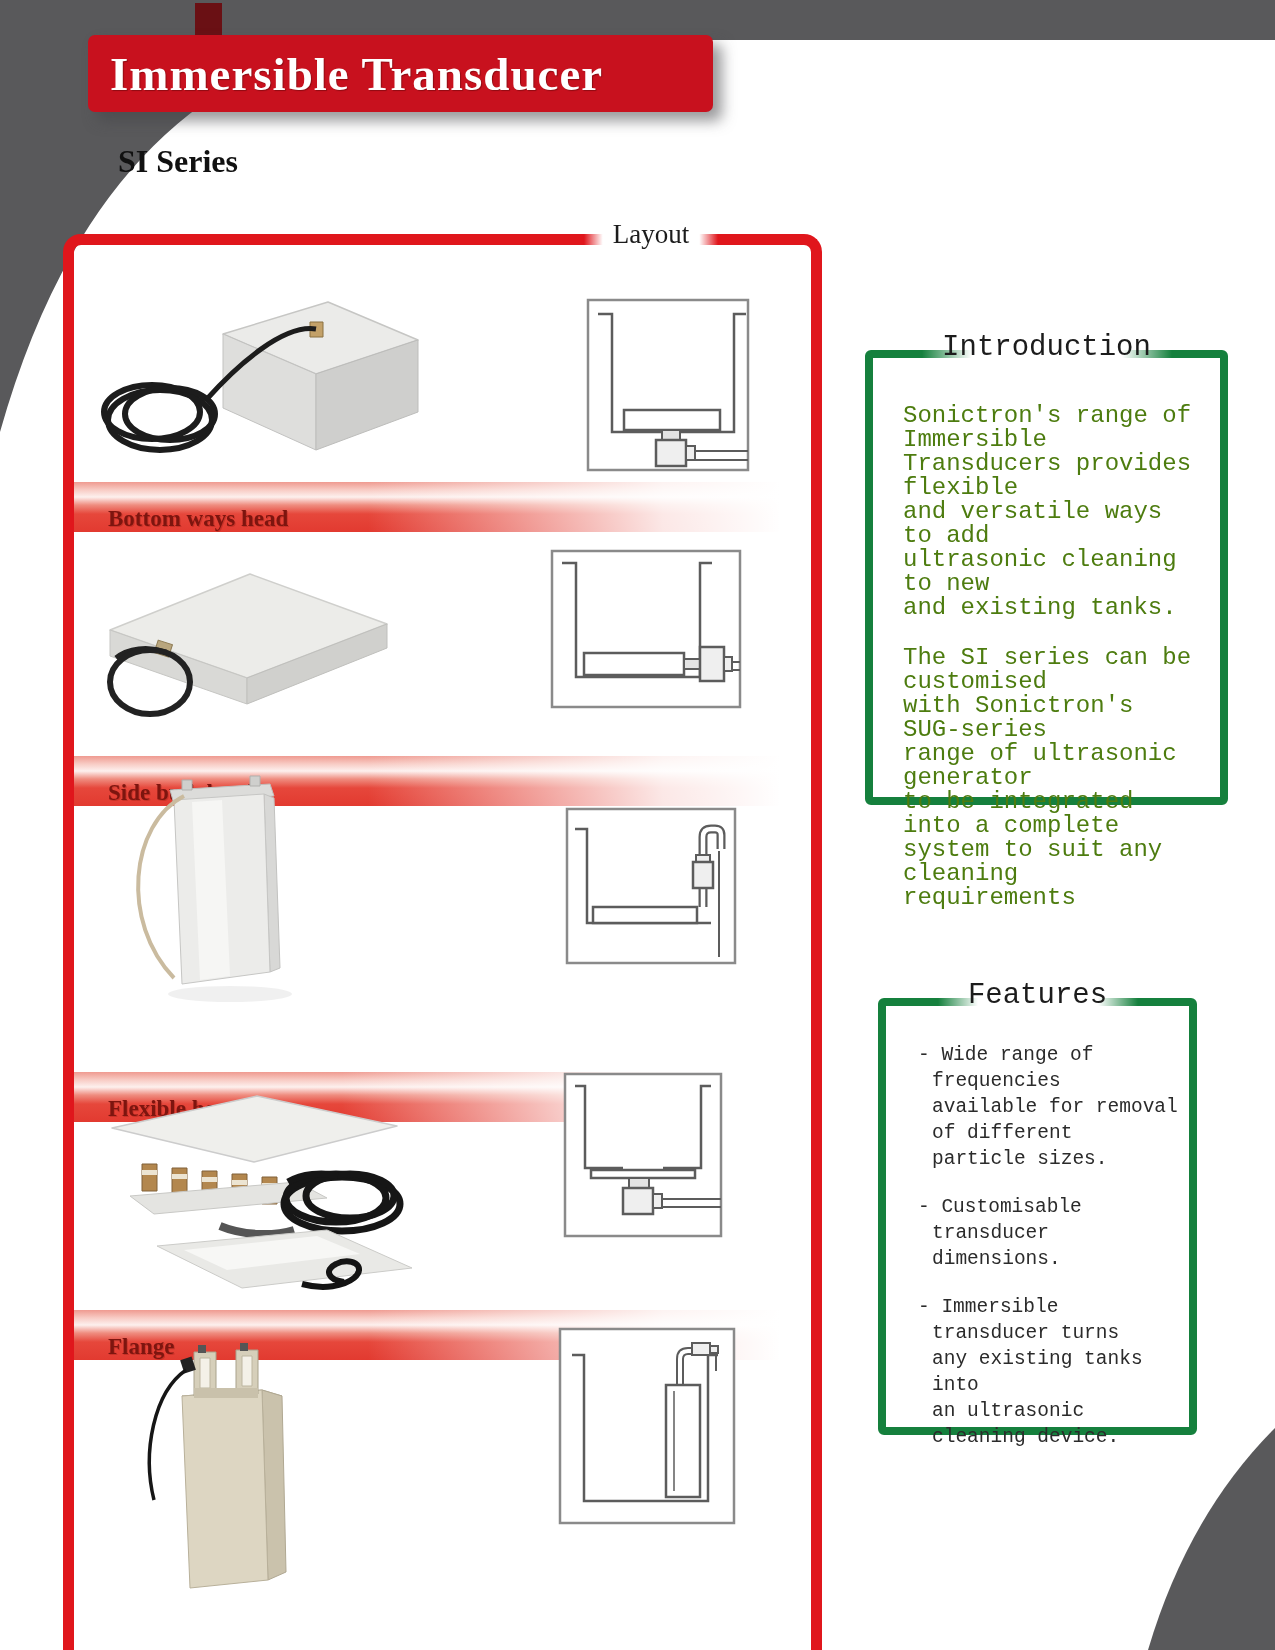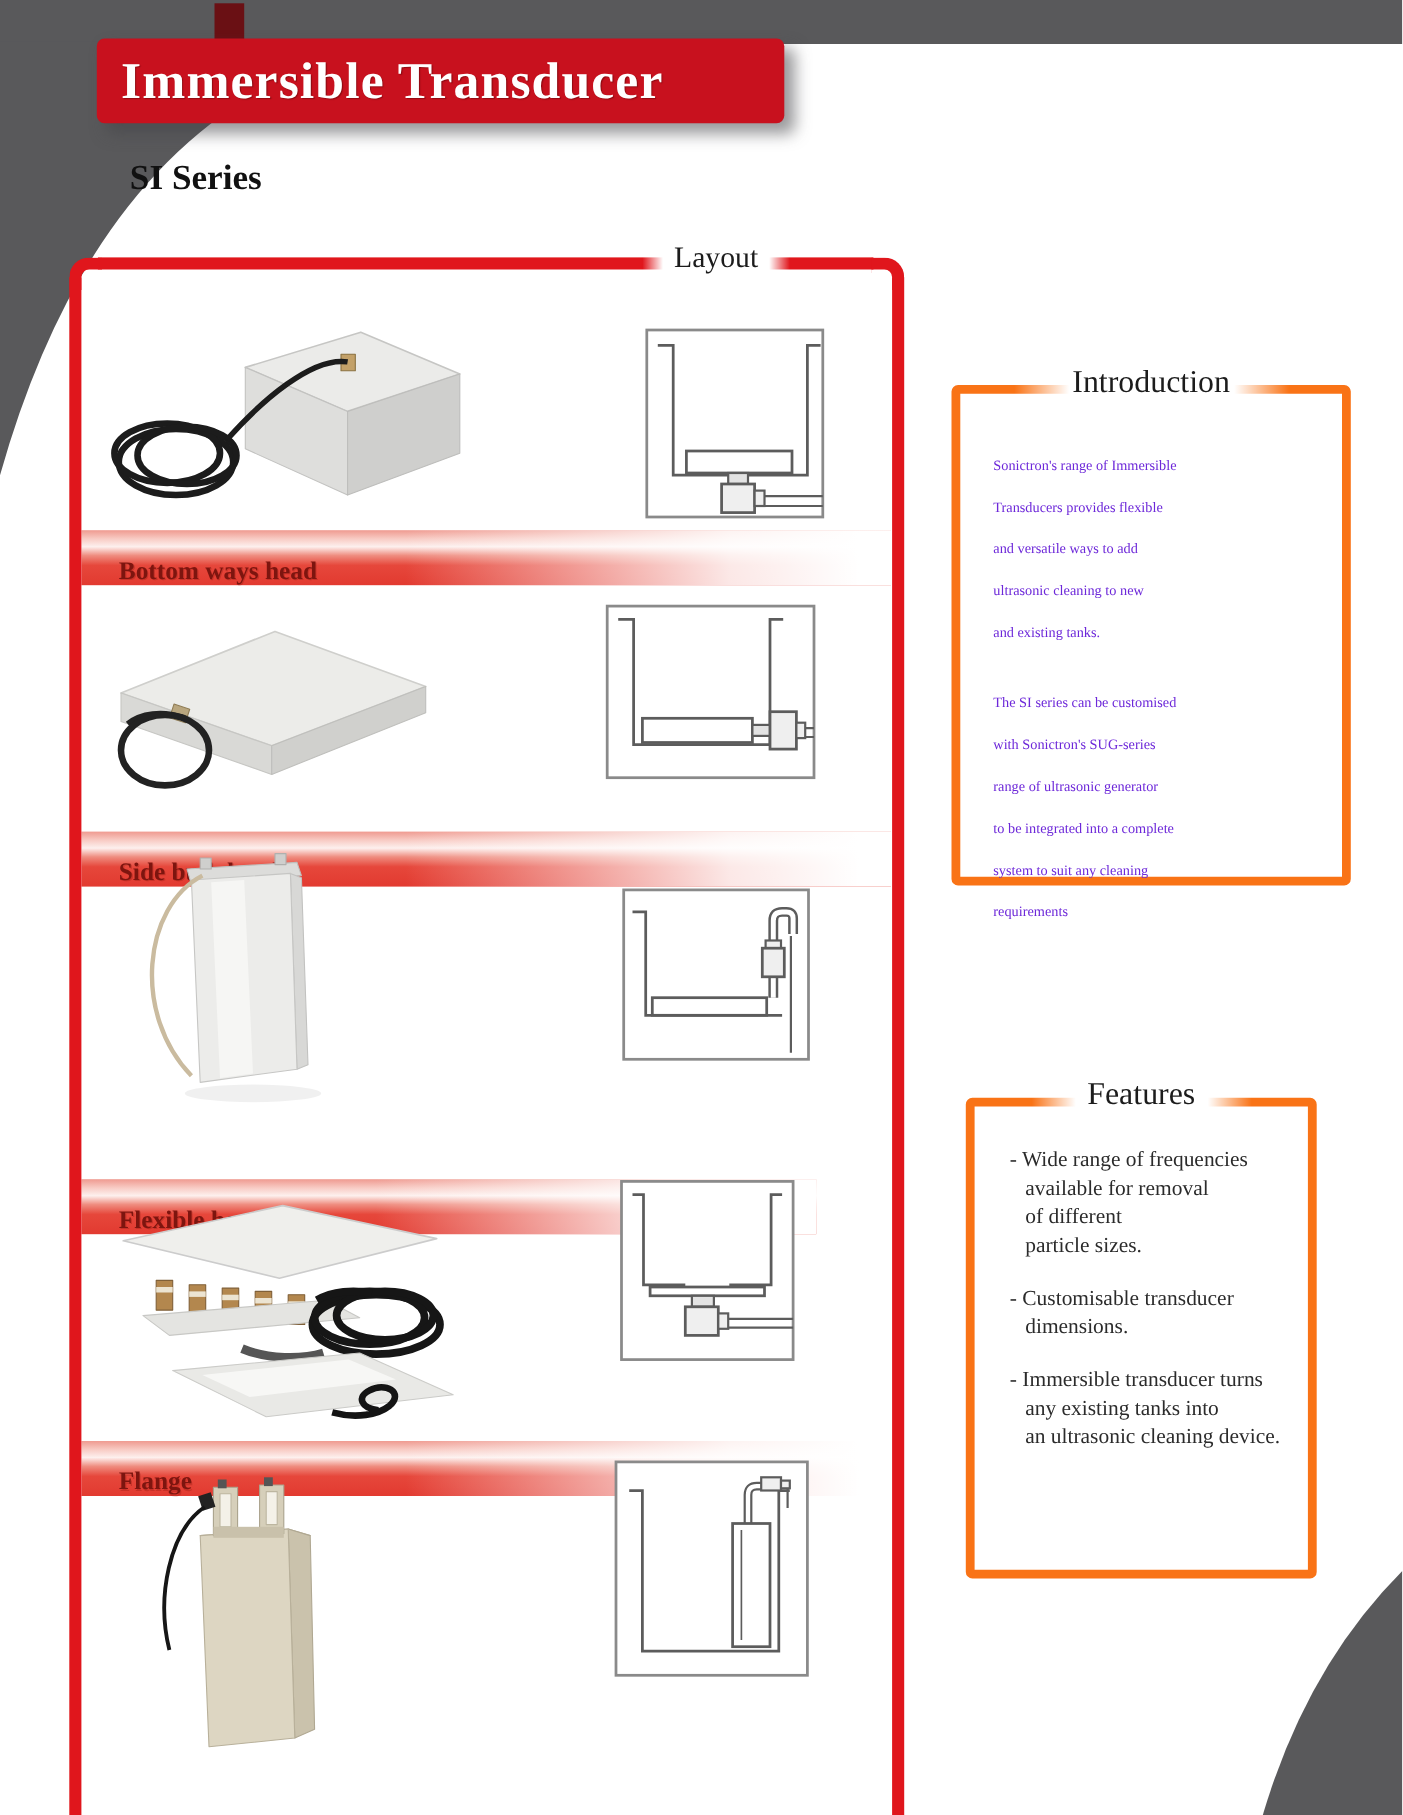--- a/index.html
+++ b/index.html
@@ -47,30 +47,30 @@
   #strip-1{top:482px;width:736px;}
   #strip-2{top:756px;width:736px;}
   #strip-3{top:1030px;width:668px;margin-top:42px;}
   #strip-4{top:1310px;width:736px;}
   #strip-5{top:1594px;width:1060px;}
 
   
   .art{z-index:2;}
 
   
-  .infobox{border:8px solid #f97316;border-radius:6px;box-sizing:border-box;background:#fff;z-index:2;}
+  .infobox{border:8px solid #15803d;border-radius:6px;box-sizing:border-box;background:#fff;z-index:2;font-family:Liberation Mono, monospace;}
   #intro-box{left:865px;top:350px;width:363px;height:455px;}
   #features-box{left:878px;top:998px;width:319px;height:437px;}
   .box-chip{position:absolute;top:-34px;height:46px;display:flex;align-items:center;justify-content:center;
             font-size:29px;color:#1c1c1c;z-index:3;
             background:linear-gradient(90deg,rgba(255,255,255,0) 0%,#fff 20%,#fff 80%,rgba(255,255,255,0) 100%);}
   #intro-chip{left:50%;transform:translateX(-50%);width:250px;}
   #features-chip{left:50%;transform:translateX(-50%);width:200px;}
 
-  .para{white-space:pre-line;font-size:13px;line-height:38px;color:#6d28d9;}
+  .para{white-space:pre-line;font-size:24px;line-height:24px;color:#4d7c0f;}
   #intro-text{padding:46px 18px 0 30px;}
   #intro-text .para{margin-bottom:26px;}
   #features-list{padding:36px 8px 0 26px;}
   .feat-item{white-space:pre-line;font-size:19.5px;line-height:26px;color:#2b2b2b;
              padding-left:20px;text-indent:-14px;margin-bottom:22px;}
 </style>
 </head>
 <body>
 
 <div id="page">

